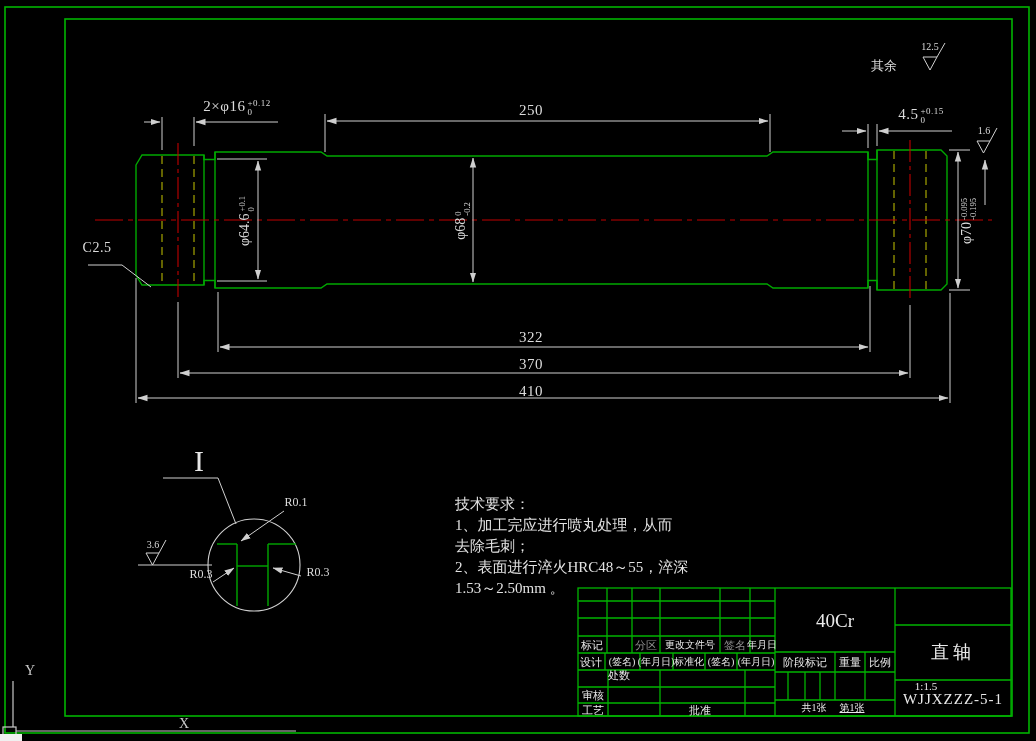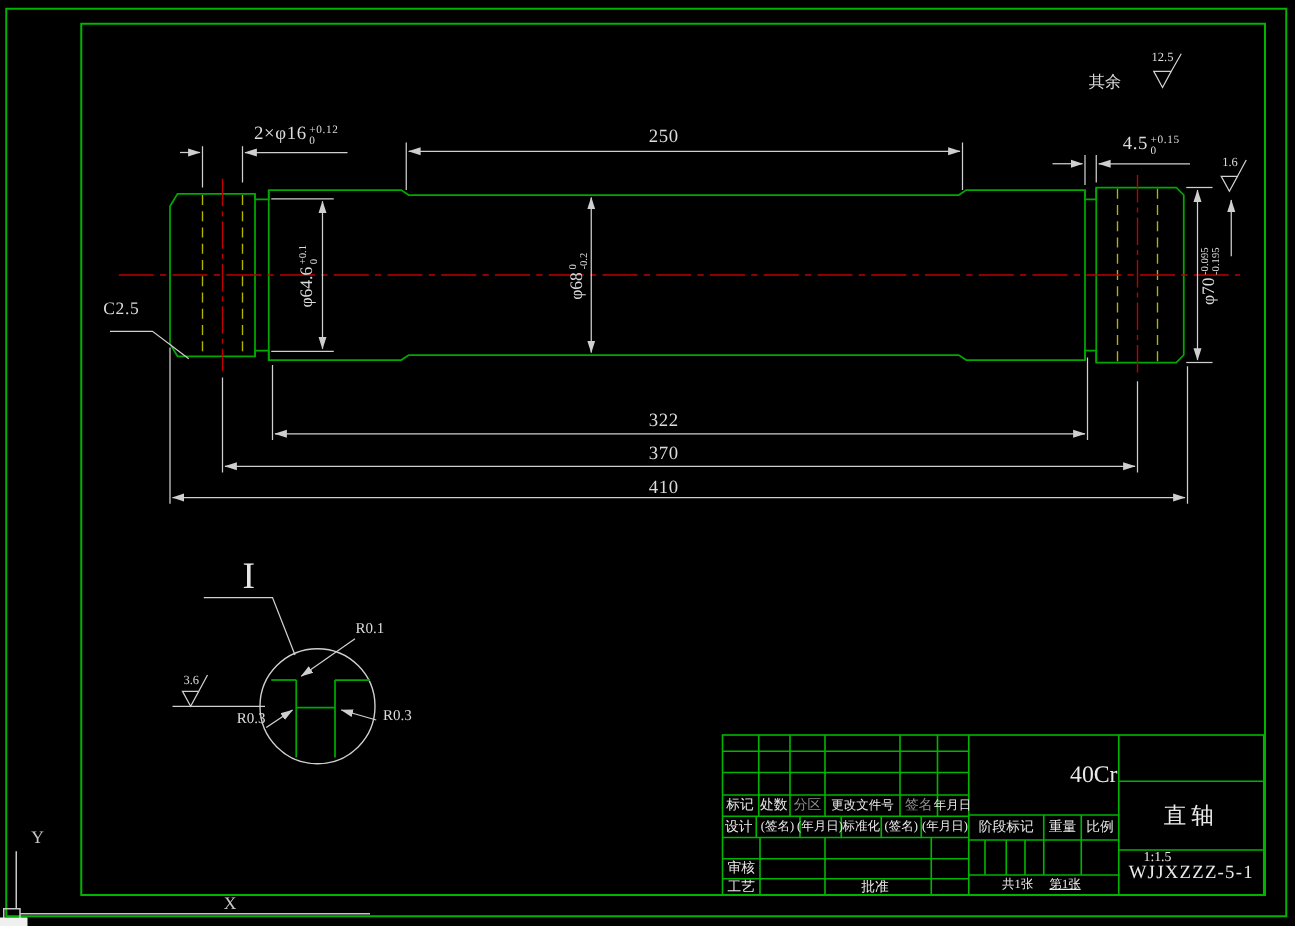--- a/index.html
+++ b/index.html
@@ -14,21 +14,21 @@
   .tol{display:inline-flex;flex-direction:column;align-items:flex-start;
        font-size:9px;line-height:9px;margin-left:2px;vertical-align:middle;}
   .tol i{font-style:normal;}
   .rough{font-size:10px;}
   .cn{font-size:13px;}
   .tech{font-size:15px;line-height:21px;color:#e2e2e2;}
   .tb{color:#eaeaea;font-size:11px;}
   .tb.dim-gray{color:#8f8f8f;}
   .tb.small{font-size:10px;}
   .big-i{font-size:30px;color:#e6e6e6;}
-  .mat{font-size:19px;margin-left:40px;}
+  .mat{font-size:19px;}
   .pname{font-size:18px;letter-spacing:4px;}
   .dno{font-size:15px;letter-spacing:1px;}
   .axis{font-size:14px;color:#c8c8c8;}
 </style>
 </head>
 <body>
 
 <div id="stage">
 
 <svg width="1036" height="741" viewBox="0 0 1036 741">
@@ -204,23 +204,30 @@
       </span></div>
 
 <div class="t rough c" style="left:984px;top:131px;">1.6</div>
 <div class="t rough c" style="left:153px;top:545px;">3.6</div>
 
 <div class="t big-i c" style="left:199px;top:461px;">I</div>
 <div class="t c" style="left:296px;top:502px;font-size:12px;">R0.1</div>
 <div class="t c" style="left:201px;top:574px;font-size:12px;">R0.3</div>
 <div class="t c" style="left:318px;top:572px;font-size:12px;">R0.3</div>
 
+<div class="t tech" style="left:455px;top:494px;">
+  <div>技术要求：</div>
+  <div>1、加工完应进行喷丸处理，从而</div>
+  <div>去除毛刺；</div>
+  <div>2、表面进行淬火HRC48～55，淬深</div>
+  <div>1.53～2.50mm 。</div>
+</div>
 
 <div class="t tb c" style="left:592px;top:645px;">标记</div>
-<div class="t tb c" style="left:619px;top:645px;">处数</div>
+<div class="t tb c" style="left:619px;top:675px;">处数</div>
 <div class="t tb dim-gray c" style="left:646px;top:645px;">分区</div>
 <div class="t tb c" style="left:690px;top:645px;font-size:10px;">更改文件号</div>
 <div class="t tb dim-gray c" style="left:735px;top:645px;">签名</div>
 <div class="t tb c" style="left:762px;top:645px;font-size:10px;">年月日</div>
 
 <div class="t tb c" style="left:591px;top:662px;">设计</div>
 <div class="t tb small c" style="left:622px;top:662px;">(签名)</div>
 <div class="t tb small c" style="left:656px;top:662px;">(年月日)</div>
 <div class="t tb c" style="left:689px;top:662px;font-size:10px;">标准化</div>
 <div class="t tb small c" style="left:721px;top:662px;">(签名)</div>

